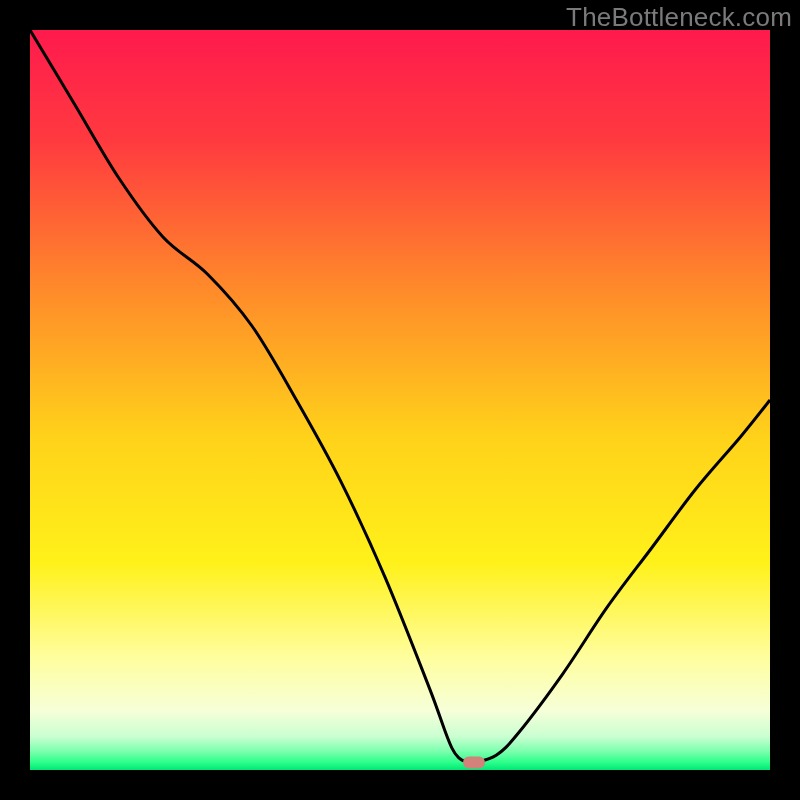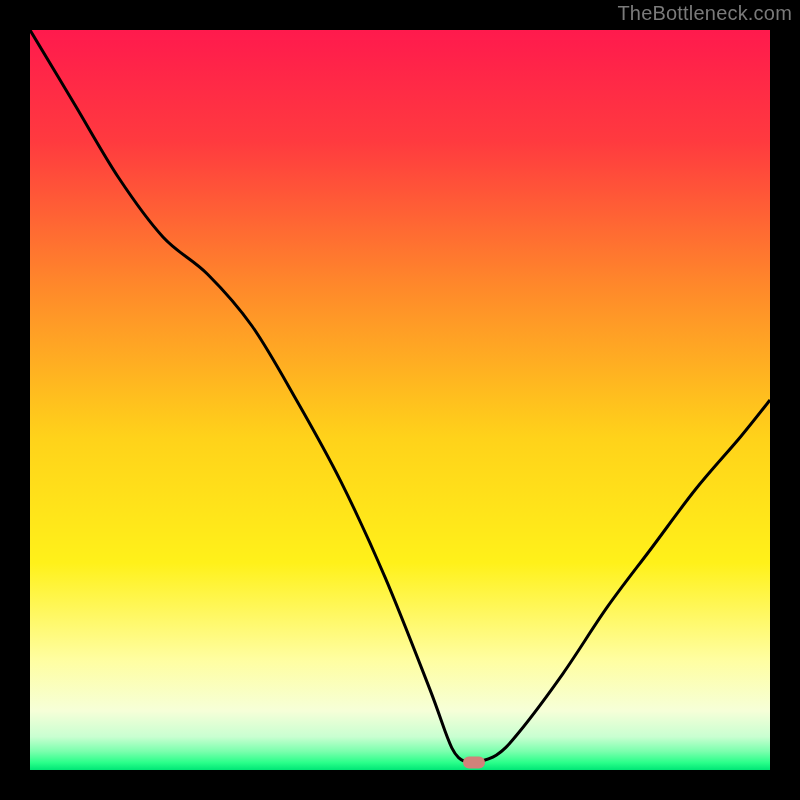--- a/index.html
+++ b/index.html
@@ -15,21 +15,21 @@
     position: relative;
     width: 800px;
     height: 800px;
     background: #000;
   }
   .watermark {
     position: absolute;
     top: 2px;
     right: 8px;
     color: #7a7a7a;
-    font-size: 20px;
+    font-size: 26px;
     font-weight: 400;
     z-index: 10;
     letter-spacing: 0.2px;
     text-align: right;
   }
   .plot-area {
     position: absolute;
     left: 30px;
     top: 30px;
     width: 740px;

